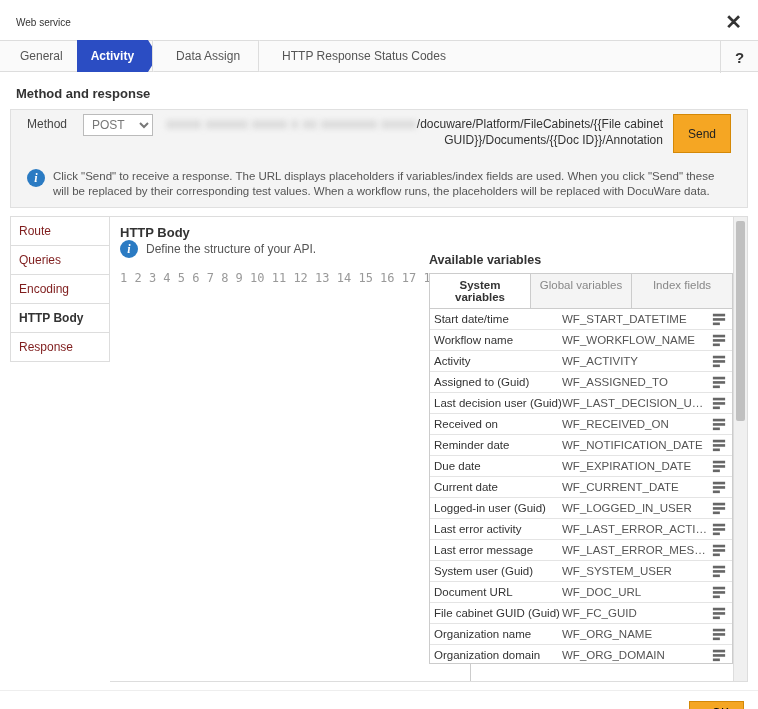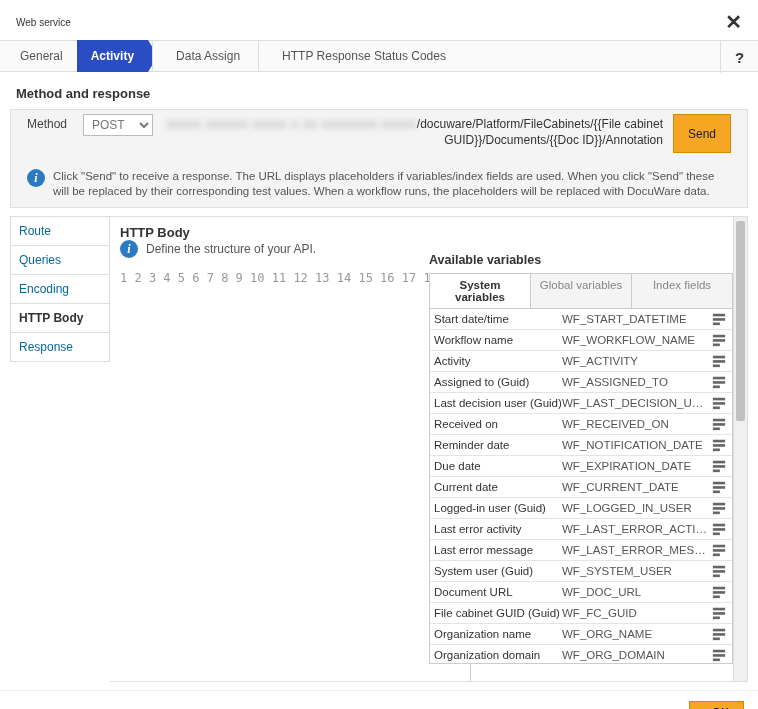--- a/index.html
+++ b/index.html
@@ -20,21 +20,21 @@
 .method-label { font-size: 12px; color: #444; padding-top: 3px; width: 46px; }
 .method-select { width: 70px; height: 22px; border: 1px solid #bbb; background: #fff; font-size: 12px; color: #777; padding-left: 4px; }
 .url-text { flex: 1; font-size: 12px; color: #333; line-height: 16px; padding-top: 2px; word-break: break-all; text-align: right; }
 .url-text .blur { filter: blur(3px); color: #999; letter-spacing: 1px; }
 .send-btn { background: #f5a623; border: 1px solid #d48806; color: #222; padding: 3px 14px; font-size: 12px; cursor: pointer; height: 39px; }
 .info-row { display: flex; gap: 8px; padding: 8px 16px; background: #f4f4f4; border: 1px solid #e0e0e0; margin: 0 10px; border-top: none; }
 .info-icon { width: 18px; height: 18px; border-radius: 50%; background: #2b7bc3; color: #fff; font-weight: bold; font-style: italic; font-family: serif; display: flex; align-items: center; justify-content: center; flex-shrink: 0; font-size: 12px; }
 .info-text { font-size: 11.5px; color: #555; line-height: 15px; }
 .main-area { display: flex; margin: 8px 10px 0; }
 .side-tabs { width: 100px; }
-.side-tab { border: 1px solid #ddd; border-bottom: none; padding: 7px 8px; color: #0369a1; background: #fff; cursor: pointer; font-size: 12px; }
+.side-tab { border: 1px solid #ddd; border-bottom: none; padding: 7px 8px; color: #7f1d1d; background: #fff; cursor: pointer; font-size: 12px; }
 .side-tab:last-child { border-bottom: 1px solid #ddd; }
 .side-tab.active { font-weight: bold; color: #333; }
 .content-pane { flex: 1; border: 1px solid #ddd; border-left: none; padding: 8px 10px; position: relative; height: 466px; overflow: hidden; }
 .pane-header { display: flex; align-items: center; gap: 8px; margin-bottom: 8px; }
 .pane-title { font-weight: bold; font-size: 13px; }
 .pane-sub { font-size: 12px; color: #555; }
 .code-row { display: flex; gap: 6px; }
 .gutter { text-align: right; color: #999; font-family: Consolas, monospace; font-size: 12px; line-height: 16px; padding: 4px 4px 4px 0; user-select: none; }
 .code-editor { flex: 1; font-family: Consolas, monospace; font-size: 12px; line-height: 16px; border: 1px solid #ccc; padding: 4px 6px; white-space: pre; overflow: hidden; height: 420px; }
 .var-panel { position: absolute; right: 14px; top: 36px; width: 304px; background: #fff; }

